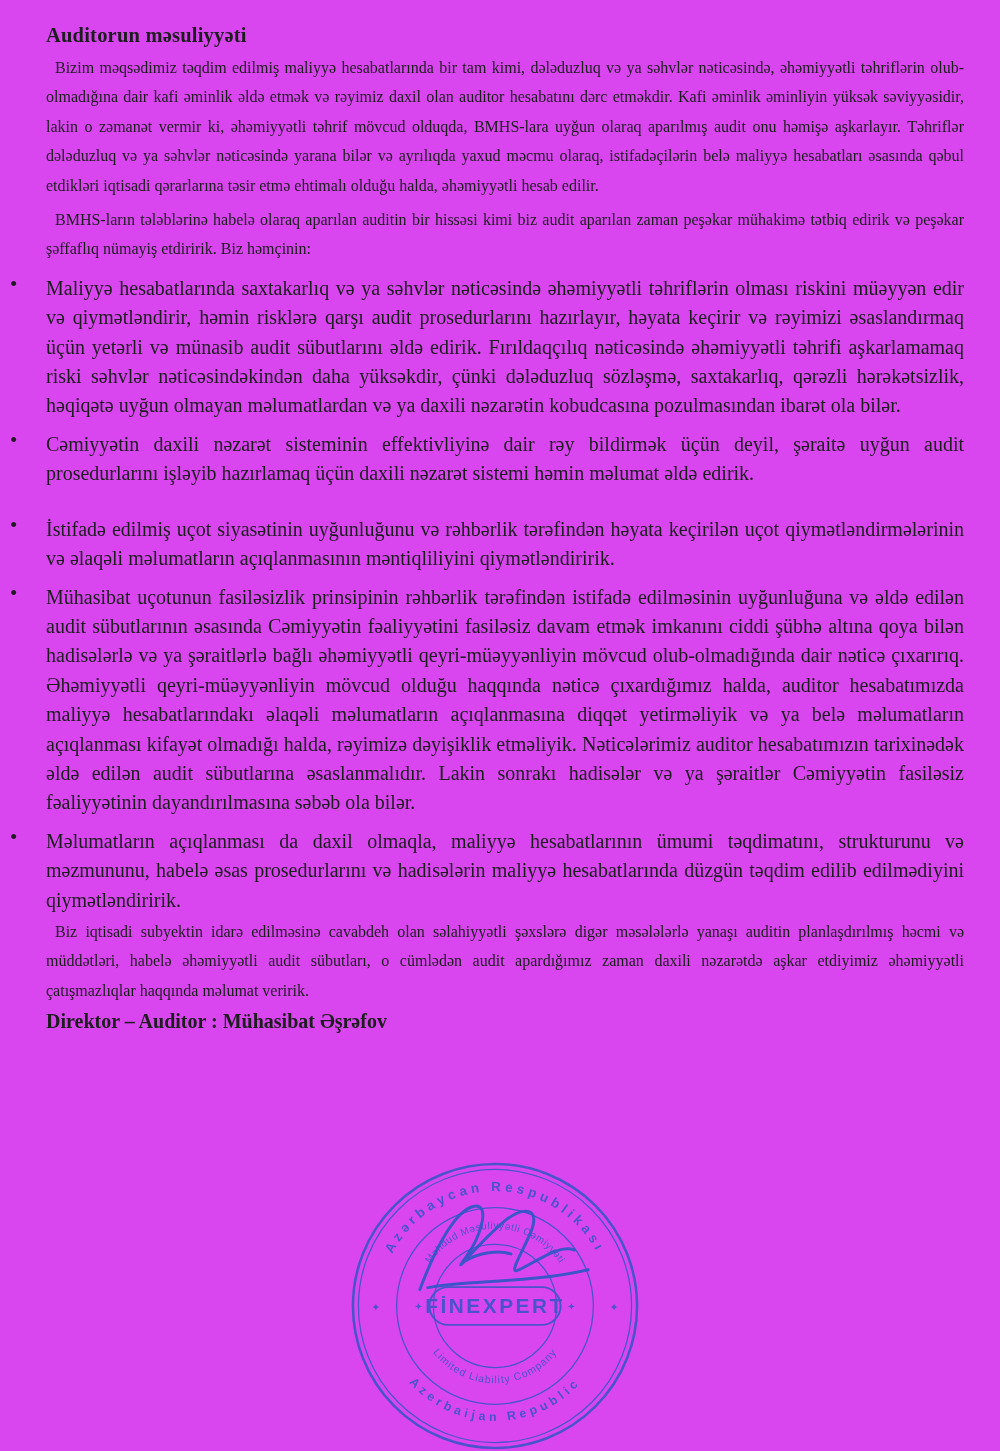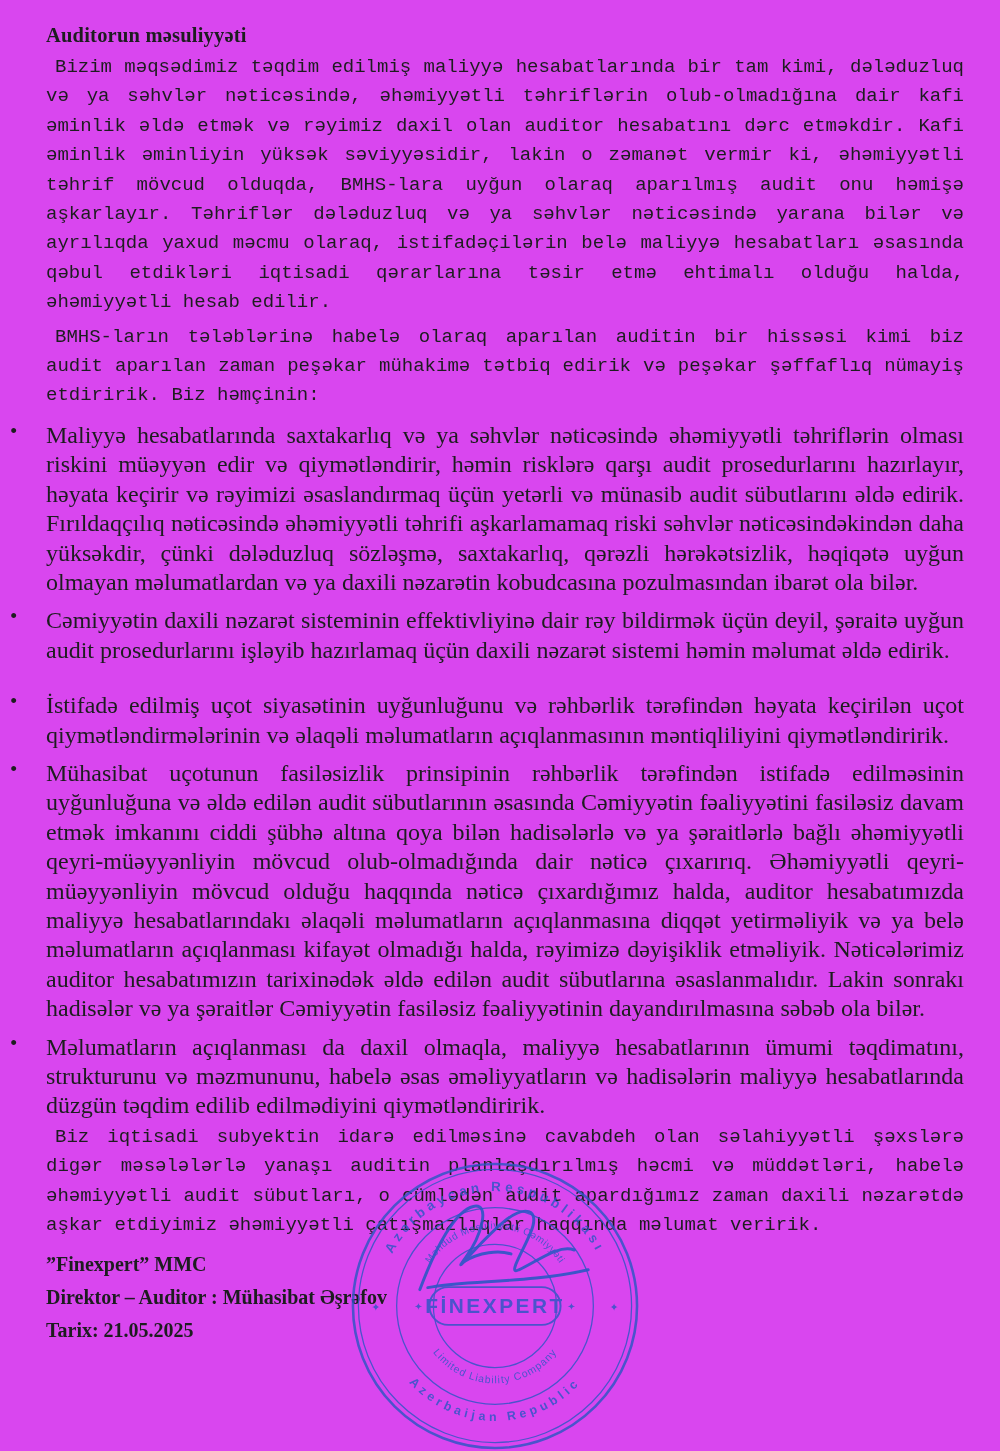--- a/index.html
+++ b/index.html
@@ -19,25 +19,24 @@
     left: 46px;
     right: 36px;
   }
   .title {
     font-size: 20.5px;
     font-weight: bold;
     margin: 0 0 6px 0;
     letter-spacing: 0.2px;
   }
   .para {
-    font-size: 19px;
+    font-size: 16px;
     line-height: 29.4px;
     text-align: justify;
     margin: 0;
-    font-family: Liberation Mono, monospace;
   }
   .indent { text-indent: 9px; }
   .mt-sm { margin-top: 5px; }
   ul.bullets {
     list-style: none;
     margin: 10px 0 0 0;
     padding: 0;
   }
   li.bullet {
     position: relative;
@@ -46,21 +45,21 @@
   li.bullet.gap-lg { margin-top: 26px; }
   li.bullet:first-child { margin-top: 9px; }
   .marker {
     position: absolute;
     left: -36px;
     top: -2px;
     font-size: 21px;
   }
   .bullet-text {
     display: block;
-    font-size: 24px;
+    font-size: 20px;
     line-height: 29.4px;
     text-align: justify;
   }
   .closing { margin-top: 2px; }
   .sig-line {
     font-size: 20px;
     line-height: 33px;
     margin: 0;
     font-weight: bold;
   }
@@ -104,29 +103,27 @@
       <li class="bullet gap-lg">
         <span class="marker">•</span>
         <span class="bullet-text">İstifadə edilmiş uçot siyasətinin uyğunluğunu və rəhbərlik tərəfindən həyata keçirilən uçot qiymətləndirmələrinin və əlaqəli məlumatların açıqlanmasının məntiqliliyini qiymətləndiririk.</span>
       </li>
       <li class="bullet">
         <span class="marker">•</span>
         <span class="bullet-text">Mühasibat uçotunun fasiləsizlik prinsipinin rəhbərlik tərəfindən istifadə edilməsinin uyğunluğuna və əldə edilən audit sübutlarının əsasında Cəmiyyətin fəaliyyətini fasiləsiz davam etmək imkanını ciddi şübhə altına qoya bilən hadisələrlə və ya şəraitlərlə bağlı əhəmiyyətli qeyri-müəyyənliyin mövcud olub-olmadığında dair nəticə çıxarırıq. Əhəmiyyətli qeyri-müəyyənliyin mövcud olduğu haqqında nəticə çıxardığımız halda, auditor hesabatımızda maliyyə hesabatlarındakı əlaqəli məlumatların açıqlanmasına diqqət yetirməliyik və ya belə məlumatların açıqlanması kifayət olmadığı halda, rəyimizə dəyişiklik etməliyik. Nəticələrimiz auditor hesabatımızın tarixinədək əldə edilən audit sübutlarına əsaslanmalıdır. Lakin sonrakı hadisələr və ya şəraitlər Cəmiyyətin fasiləsiz fəaliyyətinin dayandırılmasına səbəb ola bilər.</span>
       </li>
       <li class="bullet">
         <span class="marker">•</span>
-        <span class="bullet-text">Məlumatların açıqlanması da daxil olmaqla, maliyyə hesabatlarının ümumi təqdimatını, strukturunu və məzmununu, habelə əsas əməliyyatların və hadisələrin maliyyə hesabatlarında düzgün təqdim edilib edilmədiyini qiymətləndiririk.</span>
+        <span class="bullet-text">Məlumatların açıqlanması da daxil olmaqla, maliyyə hesabatlarının ümumi təqdimatını, strukturunu və məzmununu, habelə əsas prosedurlarını və hadisələrin maliyyə hesabatlarında düzgün təqdim edilib edilmədiyini qiymətləndiririk.</span>
       </li>
     </ul>
 
     <p class="para indent closing">Biz iqtisadi subyektin idarə edilməsinə cavabdeh olan səlahiyyətli şəxslərə digər məsələlərlə yanaşı auditin planlaşdırılmış həcmi və müddətləri, habelə əhəmiyyətli audit sübutları, o cümlədən audit apardığımız zaman daxili nəzarətdə aşkar etdiyimiz əhəmiyyətli çatışmazlıqlar haqqında məlumat veririk.</p>
 
-    <p class="sig-line company">”Finexpert” MMC</p>
     <p class="sig-line">Direktor – Auditor : Mühasibat Əşrəfov</p>
-    <p class="sig-line">Tarix: 21.05.2025</p>
   </div>
 
   <svg class="stamp" viewBox="0 0 300 300" xmlns="http://www.w3.org/2000/svg">
     <defs>
       <path id="arcOuterTop" d="M 35.8 129.9 A 116 116 0 0 1 264.2 129.9"></path>
       <path id="arcOuterBottom" d="M 35.8 170.1 A 116 116 0 0 0 264.2 170.1"></path>
       <path id="arcInnerTop" d="M 74.7 129.8 A 78 78 0 0 1 225.3 129.8"></path>
       <path id="arcInnerBottom" d="M 74.7 170.2 A 78 78 0 0 0 225.3 170.2"></path>
     </defs>
     <g fill="none" stroke="#2d57c5">

